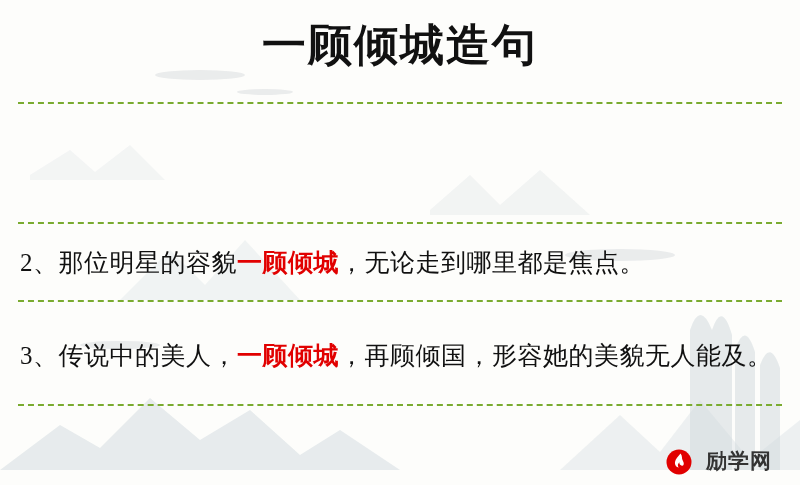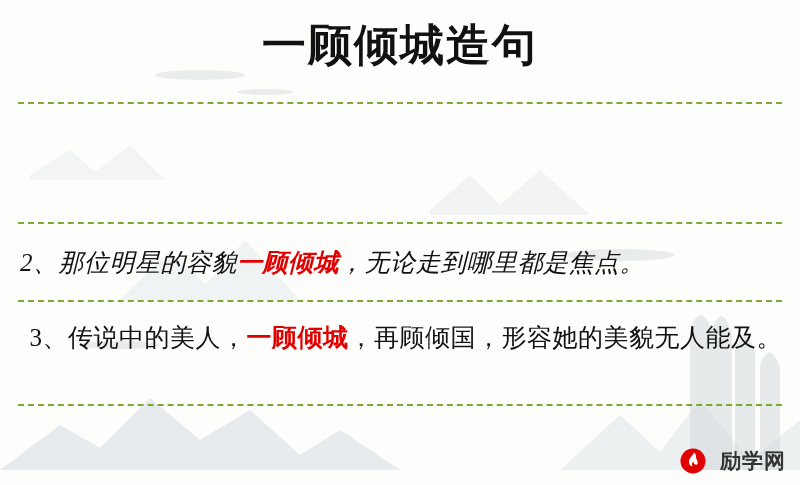--- a/index.html
+++ b/index.html
@@ -55,34 +55,34 @@
     position: absolute;
     left: 20px;
     width: 762px;
     font-size: 25px;
     line-height: 40px;
     color: #111111;
     font-family: "Liberation Serif", serif;
     letter-spacing: 0.5px;
   }
   .s1 { top: 122px; }
-  .s2 { top: 243px; font-style: italic; }
-  .s3 { top: 318px; text-align: right; }
+  .s2 { top: 243px; }
+  .s3 { top: 336px; }
 
   .kw {
     color: #e10000;
     font-weight: bold;
   }
 
   .logo {
     position: absolute;
-    right: 14px;
+    right: 28px;
     bottom: 10px;
     display: flex;
-    align-items: center;
+    align-items: flex-end;
     gap: 14px;
   }
   .logo-text {
     font-size: 21px;
     font-weight: bold;
     color: #333333;
     font-family: "Liberation Sans", sans-serif;
     letter-spacing: 1px;
   }
 </style>

